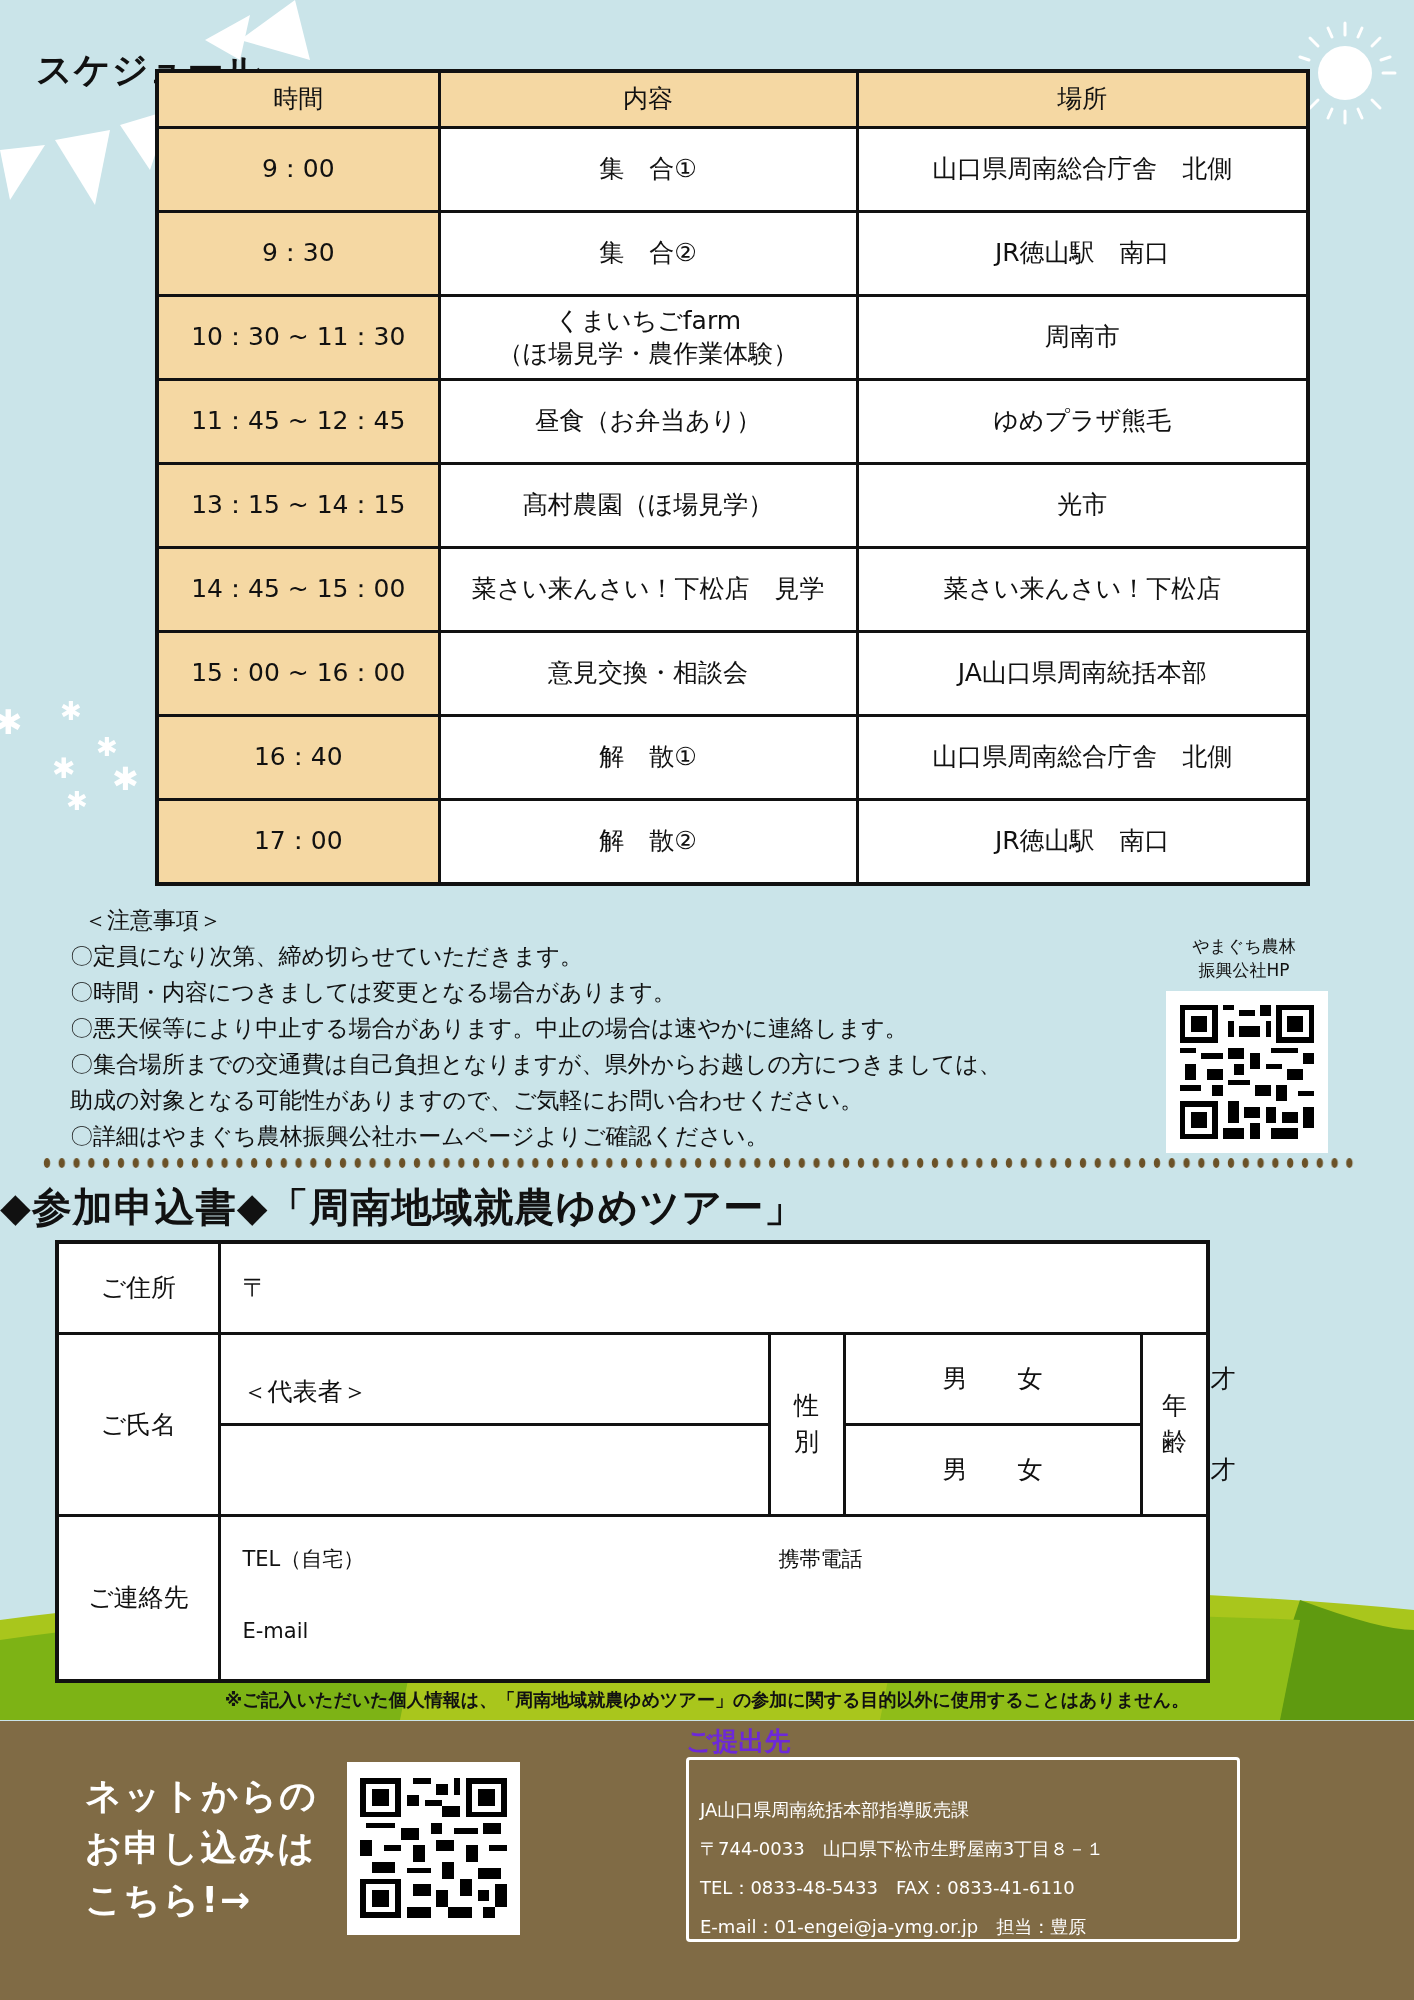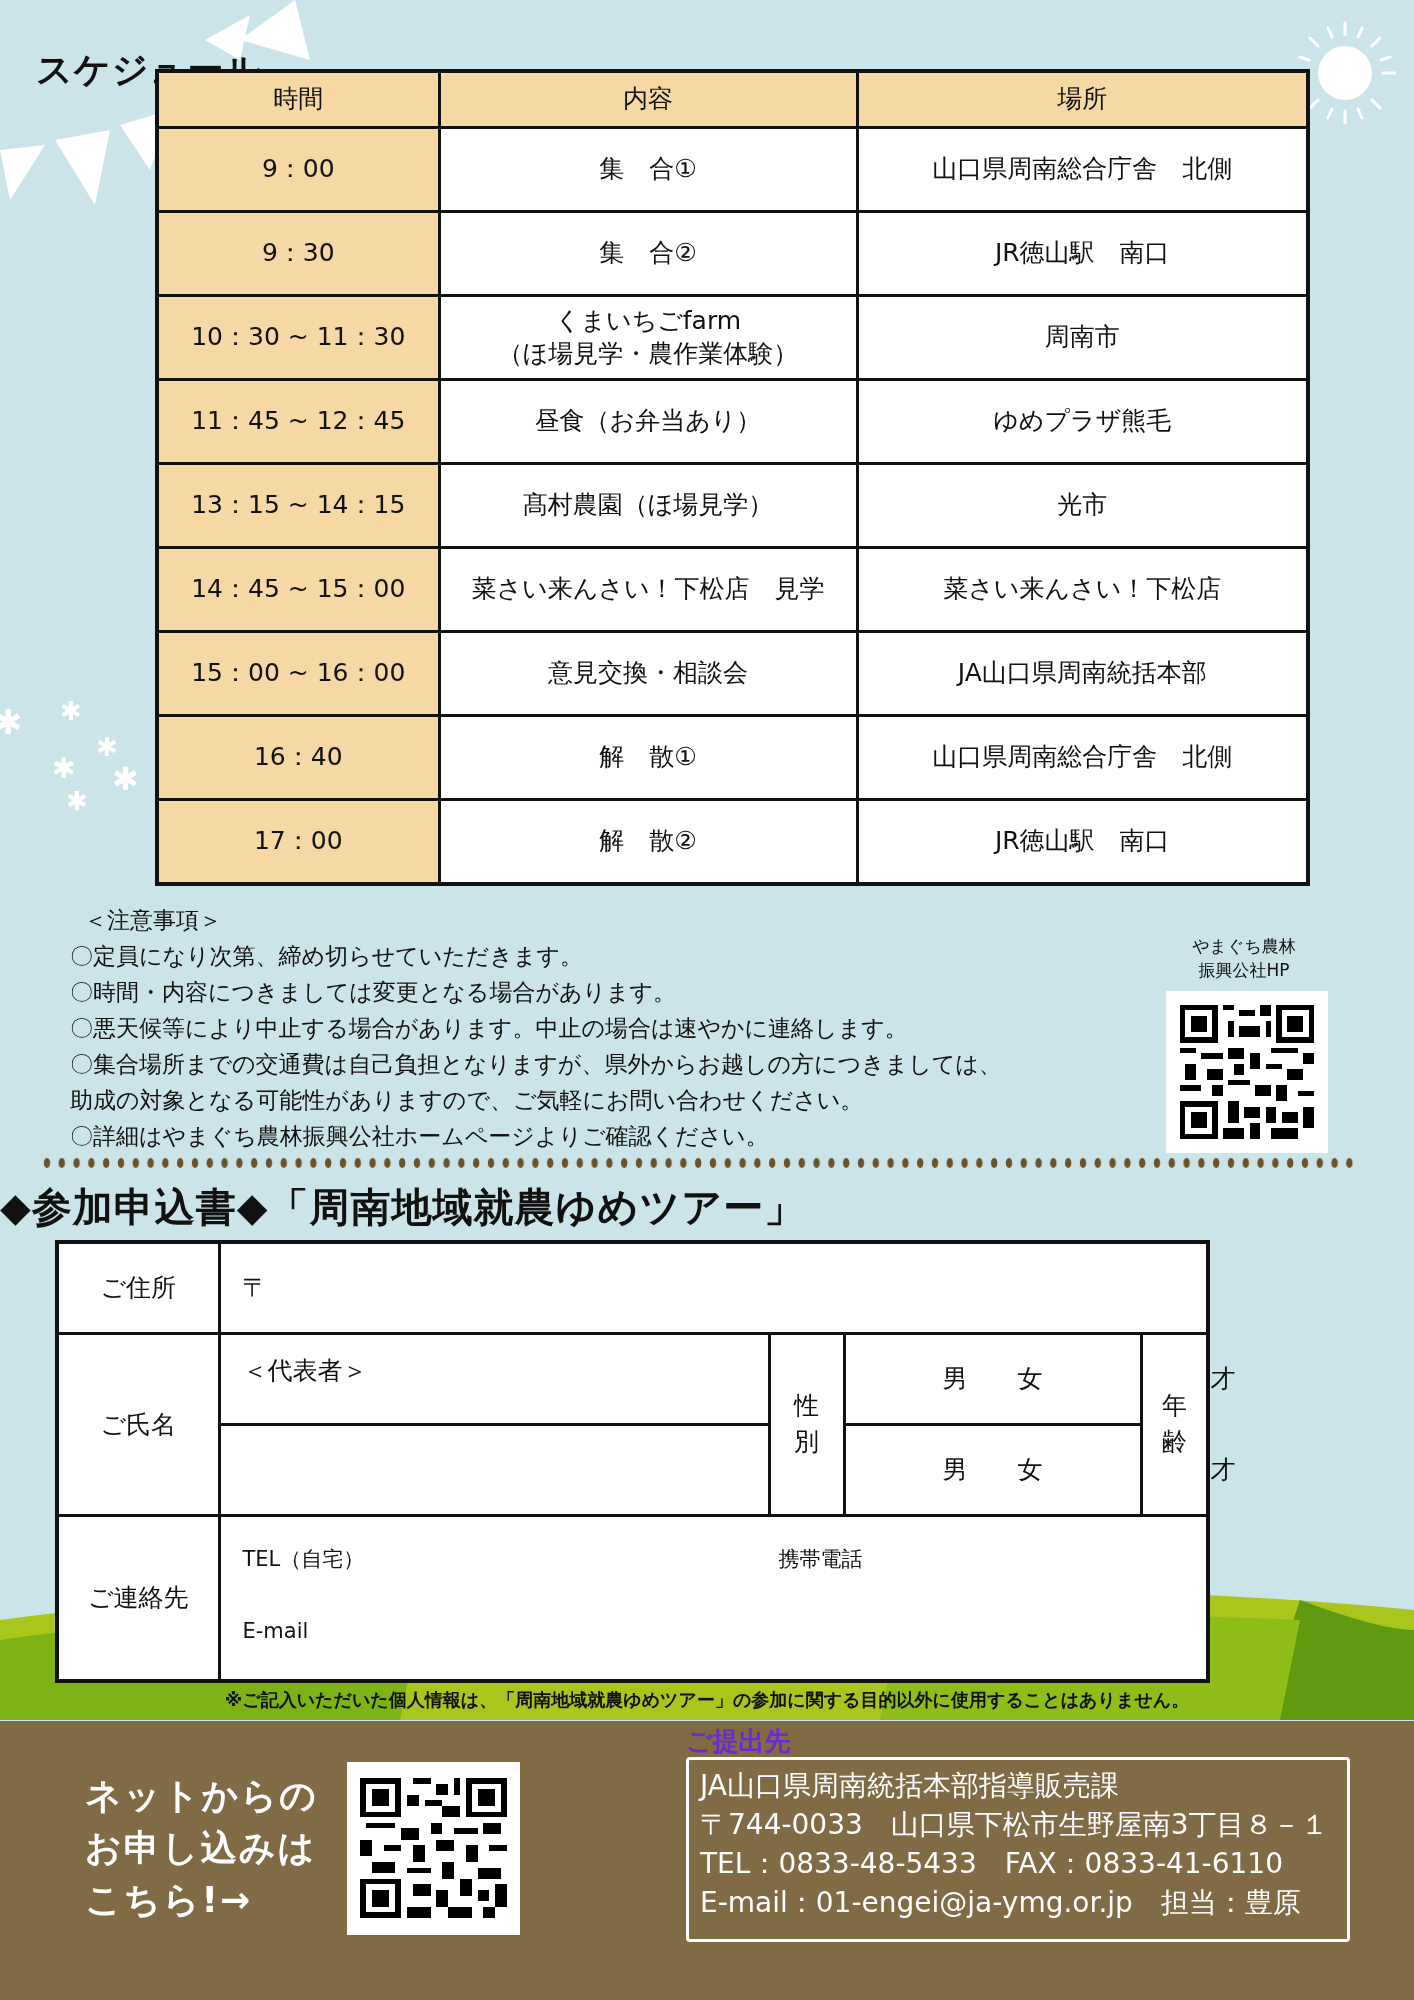--- a/index.html
+++ b/index.html
@@ -72,23 +72,23 @@
 
   .privacy { left: 0; top: 1688px; width: 1414px; text-align: center; font-size: 18px; font-weight: bold; }
 
   
   .footer { left: 0; top: 1721px; width: 1414px; height: 279px; background: #806b45; }
   .net-text { left: 85px; top: 1770px; color: #fff; font-size: 36px; line-height: 52px; font-weight: bold; letter-spacing: 2px; }
   .qr-net { left: 347px; top: 1762px; width: 173px; height: 173px; background: #fff; }
   .qr-net svg { position: absolute; left: 13px; top: 16px; width: 147px; height: 140px; }
   .submit-label { left: 686px; top: 1724px; color: #6d28d9; font-size: 26px; font-weight: bold; }
   .submit-box {
-    left: 686px; top: 1757px; width: 664px; height: 185px; box-sizing: border-box;
-    border: 3px solid #fff; border-radius: 4px; color: #fff; padding: 6px 0 0 11px;
-    font-size: 28px; line-height: 39px;
+    left: 686px; top: 1757px; width: 554px; height: 185px; box-sizing: border-box;
+    border: 3px solid #fff; border-radius: 4px; color: #fff; padding: 30px 0 0 11px;
+    font-size: 18px; line-height: 39px;
   }
 </style>
 </head>
 <body>
 
 <svg class="abs bunting" viewBox="0 0 340 220">
   <path d="M0 140 Q150 120 320 10" stroke="none" fill="none"></path>
   <polygon points="0,150 45,145 10,200" fill="#fff"></polygon>
   <polygon points="55,140 110,130 95,205" fill="#fff"></polygon>
   <polygon points="120,125 170,110 150,170" fill="#fff"></polygon>
@@ -283,21 +283,21 @@
       <col style="width:67px">
       <col>
   </colgroup>
   <tbody>
       <tr style="height:91px">
     <td class="label">ご住所</td>
     <td class="pad" colspan="5"><span>〒</span></td>
   </tr>
   <tr style="height:91px">
     <td class="label" rowspan="2">ご氏名</td>
-    <td class="pad" style="vertical-align:top;padding-top:19px"><span>＜代表者＞</span></td>
+    <td class="pad" style="vertical-align:top;padding-top:40px"><span>＜代表者＞</span></td>
     <td class="vlabel" rowspan="2">
           <div>性</div>
           <div>別</div>
         </td>
     <td class="sex">男　　女</td>
     <td class="vlabel" rowspan="2">
           <div>年</div>
           <div>齢</div>
         </td>
     <td class="age">才</td>

